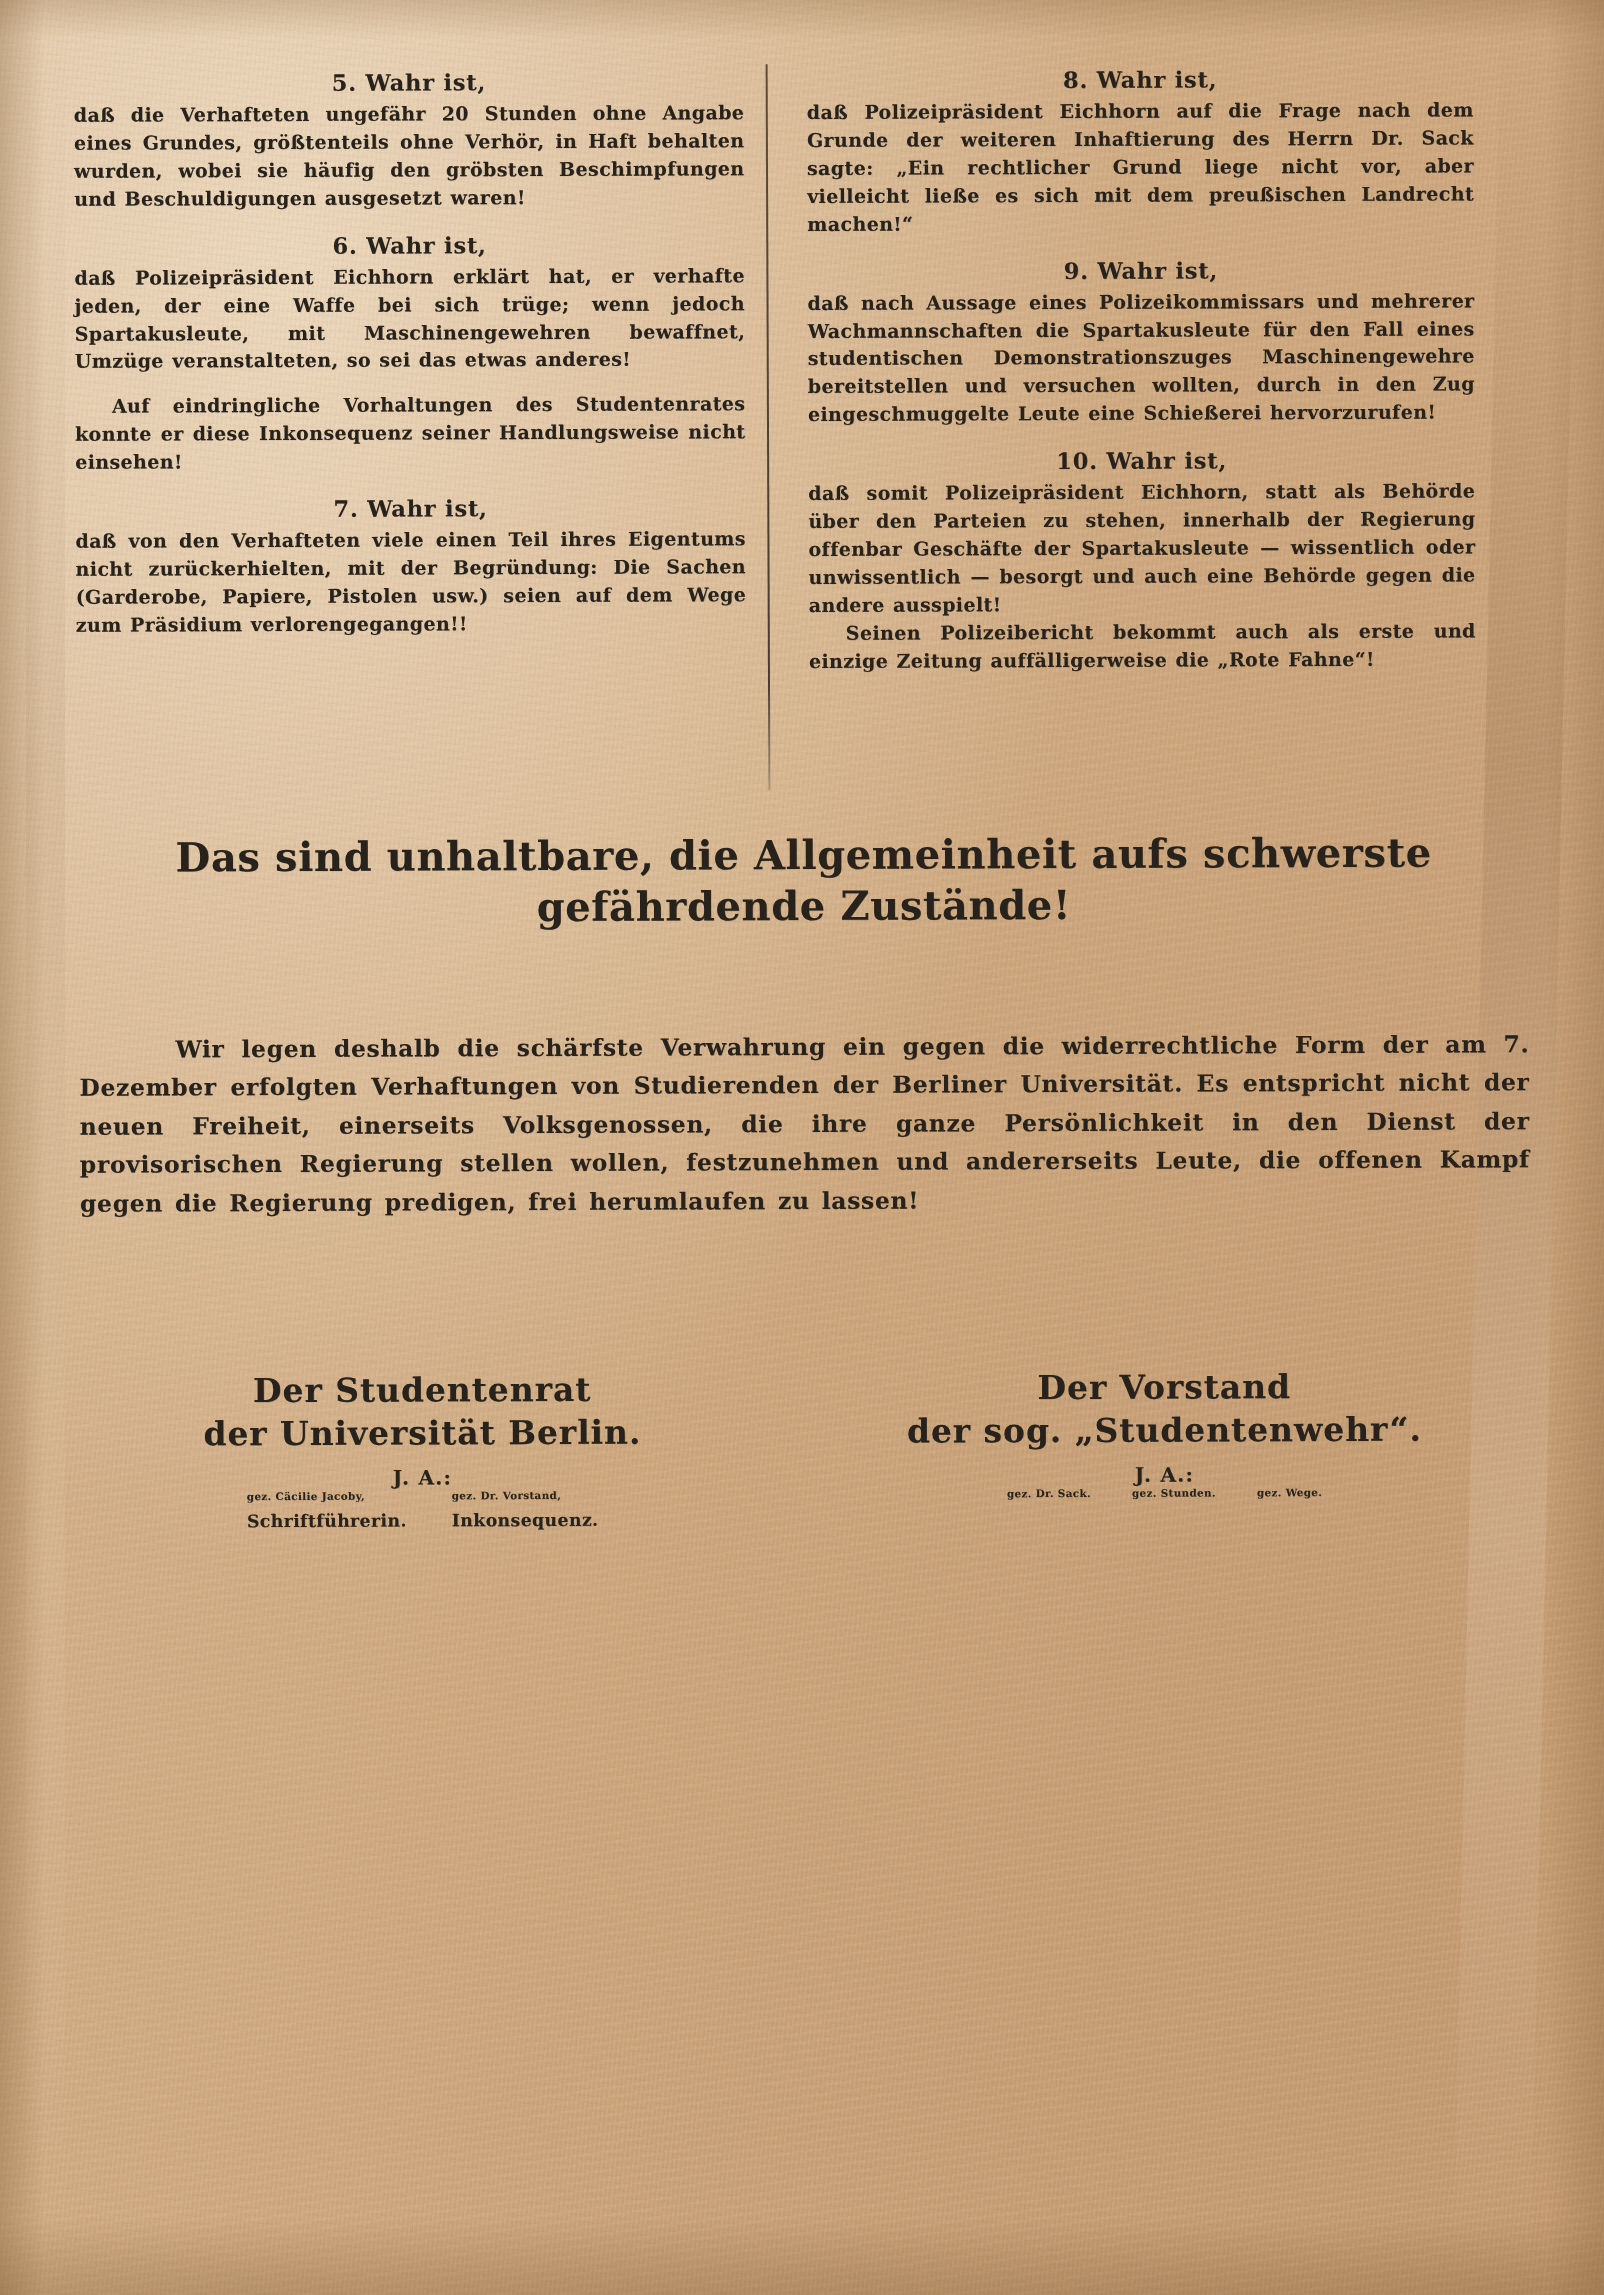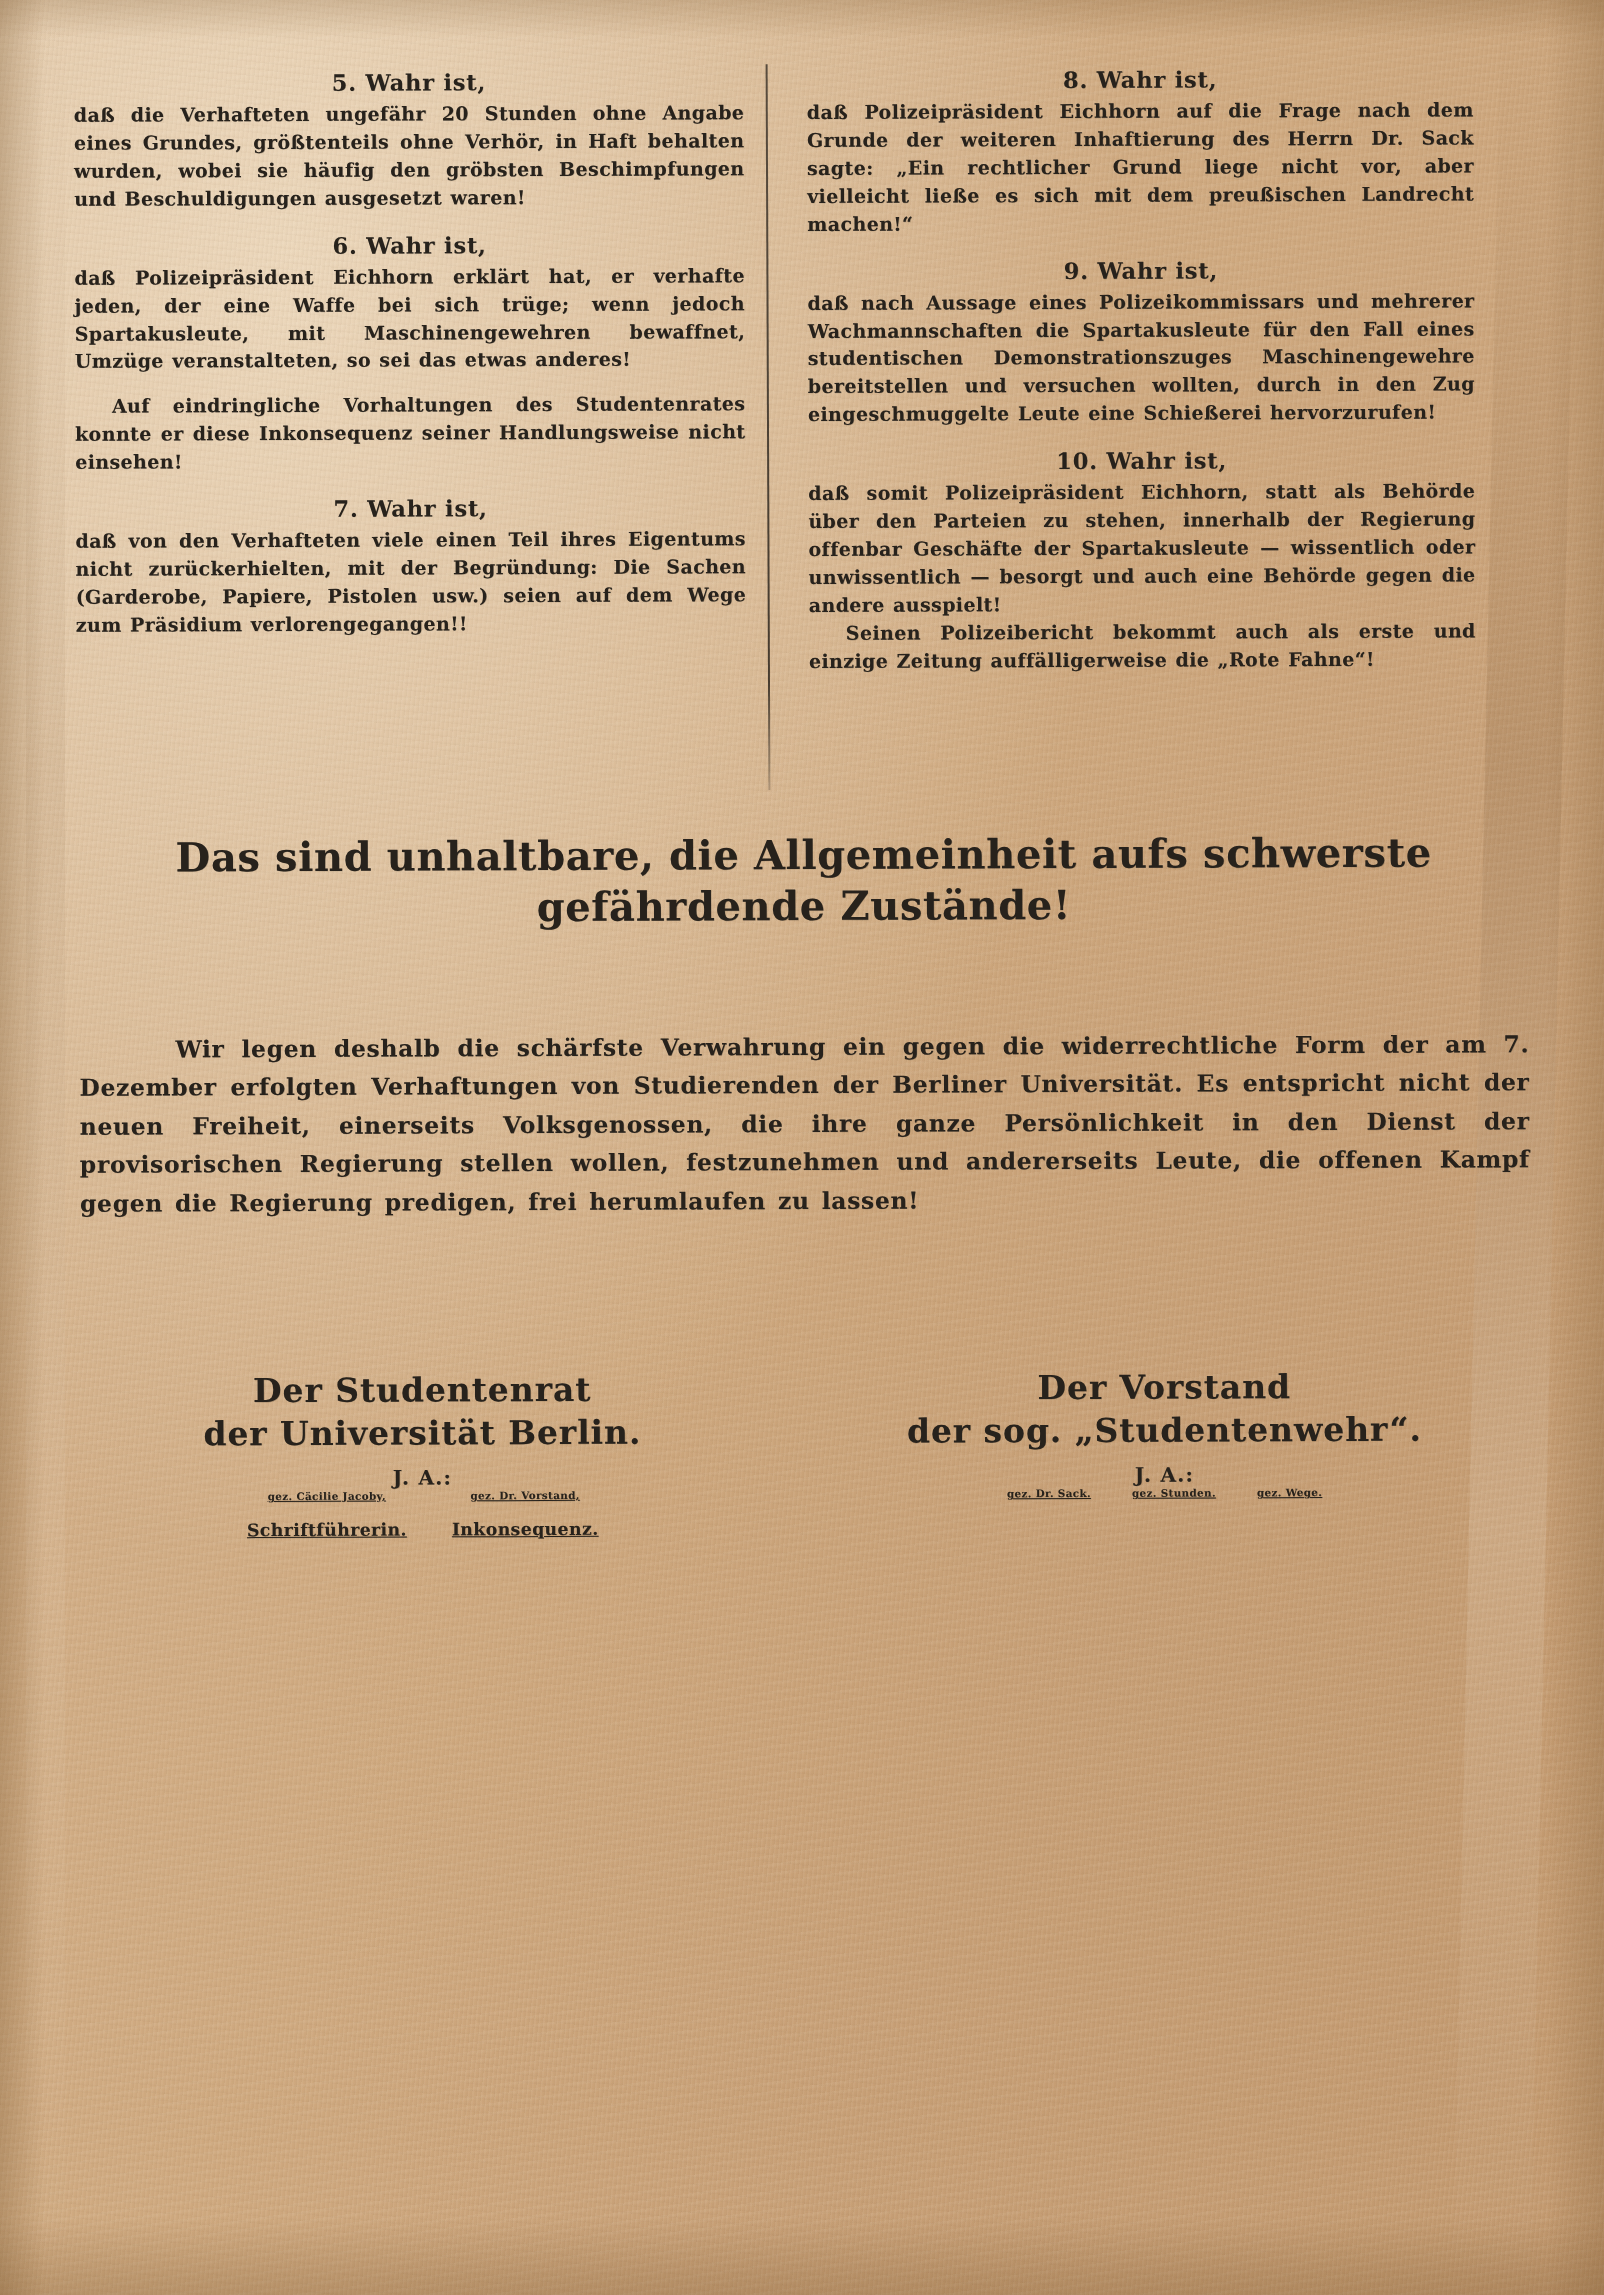--- a/index.html
+++ b/index.html
@@ -167,22 +167,22 @@
   .sig-ia {
     font-size: 20px;
     margin-top: 10.3px;
     letter-spacing: 1.3px;
   }
   .sig-row {
     display: flex;
     justify-content: center;
     gap: 45px;
   }
-  .sig-col { display: flex; flex-direction: column; align-items: center; text-decoration: underline; }
-  .sig-col .role { font-size: 17.3px; margin-top: 18px; }
+  .sig-col { display: flex; flex-direction: column; align-items: flex-start; }
+  .sig-col .role { font-size: 17.3px; margin-top: 9px; }
   .sig-row.names-only { gap: 41px; }
 
   
   #content { transform: rotate(-0.22deg); transform-origin: 50% 30%; }
 </style>
 </head>
 <body>
 
 <div id="sheet">
   <div class="crease" style="left:1477px; top:0; width:77px; height:2295px; transform:rotate(1.2deg);"></div>

